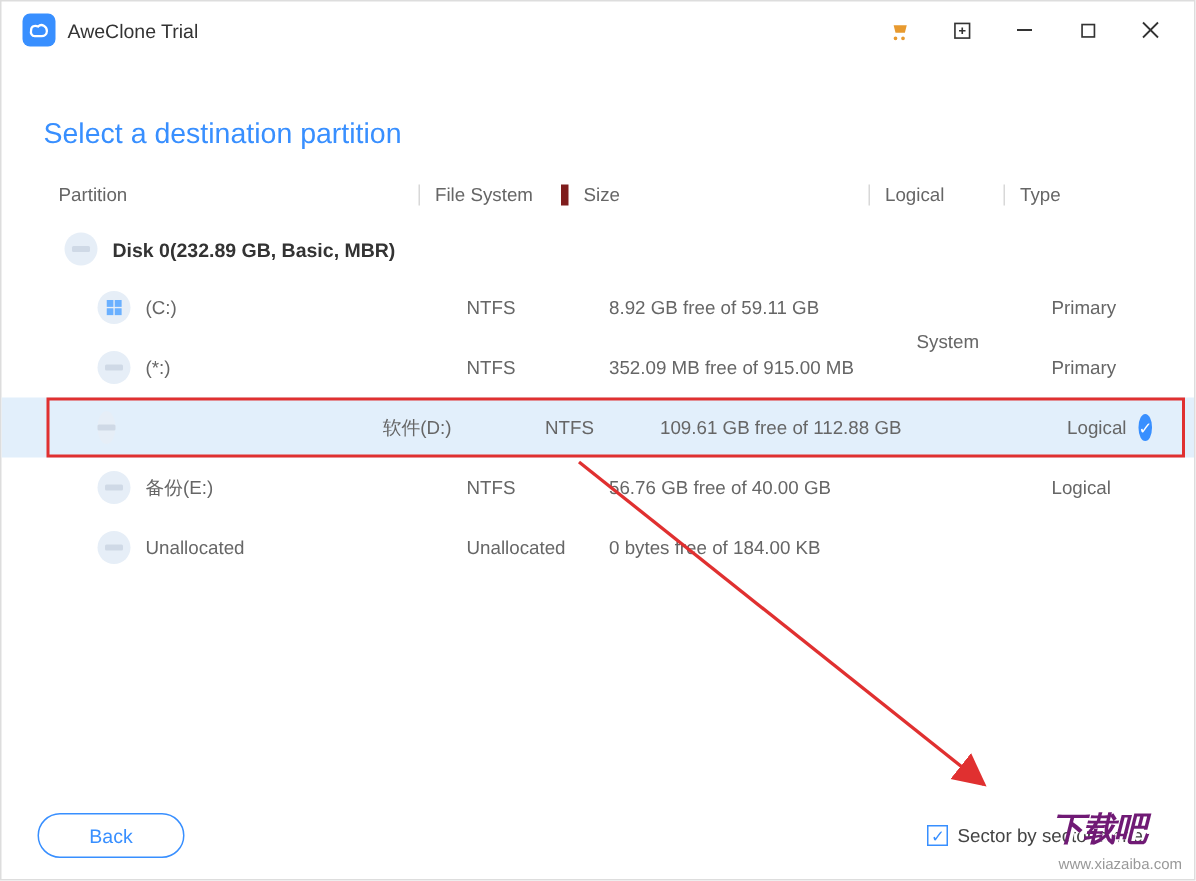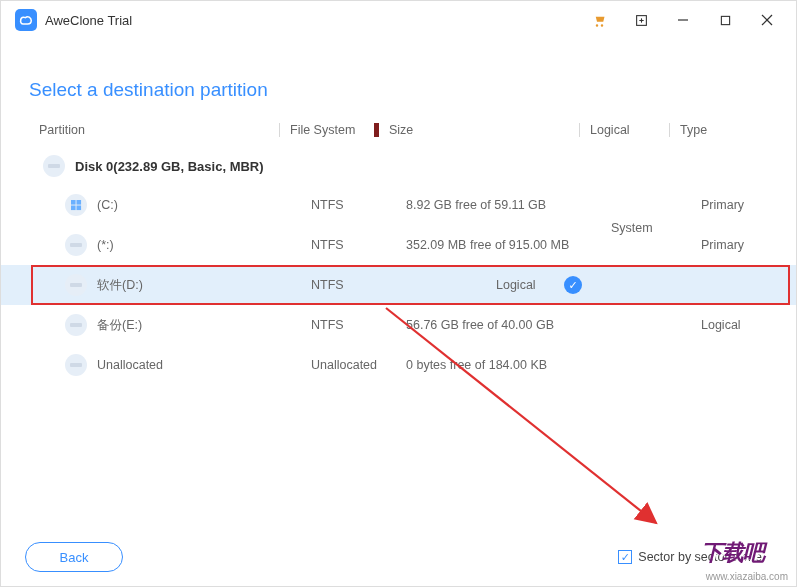--- a/index.html
+++ b/index.html
@@ -31,21 +31,21 @@
     .part-row .p-icon { width: 22px; height: 22px; background: #e6eef7; border-radius: 50%; margin-right: 10px; display: flex; align-items: center; justify-content: center; }
     .p-icon-win { background: #e6eef7; }
     .p-icon-win svg { width: 11px; height: 11px; }
     .p-icon-disk .disk-icon-inner { width: 12px; height: 4px; background: #cfd9e6; border-radius: 1px; }
     .pc-part { flex: 0 0 214px; }
     .pc-fs { flex: 0 0 95px; }
     .pc-size { flex: 0 0 205px; }
     .pc-status { flex: 0 0 90px; margin-top: 45px; }
     .pc-type { flex: 0 0 60px; }
 
-    .part-row.selected { background: #e2effb; }
+    .part-row.selected { background: #e2effb; text-align: right; }
     .selected-frame { position: absolute; left: 30px; top: 0; right: 6px; bottom: 0; border: 2.5px solid #e03030; pointer-events: none; }
 
     .check-badge { width: 18px; height: 18px; background: #388fff; border-radius: 50%; display: flex; align-items: center; justify-content: center; color: #fff; font-size: 11px; margin-left: 8px; }
 
     .bottom-bar { position: absolute; left: 0; right: 0; bottom: 0; height: 58px; display: flex; align-items: center; padding: 0 24px; }
     .btn-back { width: 98px; height: 30px; border: 1px solid #388fff; color: #388fff; background: #fff; border-radius: 15px; font-size: 13px; cursor: pointer; }
     .bottom-spacer { flex: 1; }
     .sector-cb { display: flex; align-items: center; gap: 6px; color: #444; font-size: 12.5px; margin-right: 10px; }
     .sector-cb .box { width: 14px; height: 14px; border: 1px solid #388fff; display: flex; align-items: center; justify-content: center; color: #388fff; font-size: 11px; }
 
@@ -138,20 +138,21 @@
       <div class="pc-size">352.09 MB free of 915.00 MB</div>
       <div class="pc-status"></div>
       <div class="pc-type">Primary</div>
     </div>
     <div class="part-row selected">
       <div class="p-icon p-icon-disk">
         <div class="disk-icon-inner"></div>
       </div>
       <div class="pc-part">软件(D:)</div>
       <div class="pc-fs">NTFS</div>
+      <div class="pc-size">109.61 GB free of 112.88 GB</div>
       <div class="pc-status"></div>
       <div class="pc-type">Logical</div>
       <div class="check-badge">✓</div>
       <div class="selected-frame"></div>
     </div>
     <div class="part-row">
       <div class="p-icon p-icon-disk">
         <div class="disk-icon-inner"></div>
       </div>
       <div class="pc-part">备份(E:)</div>

